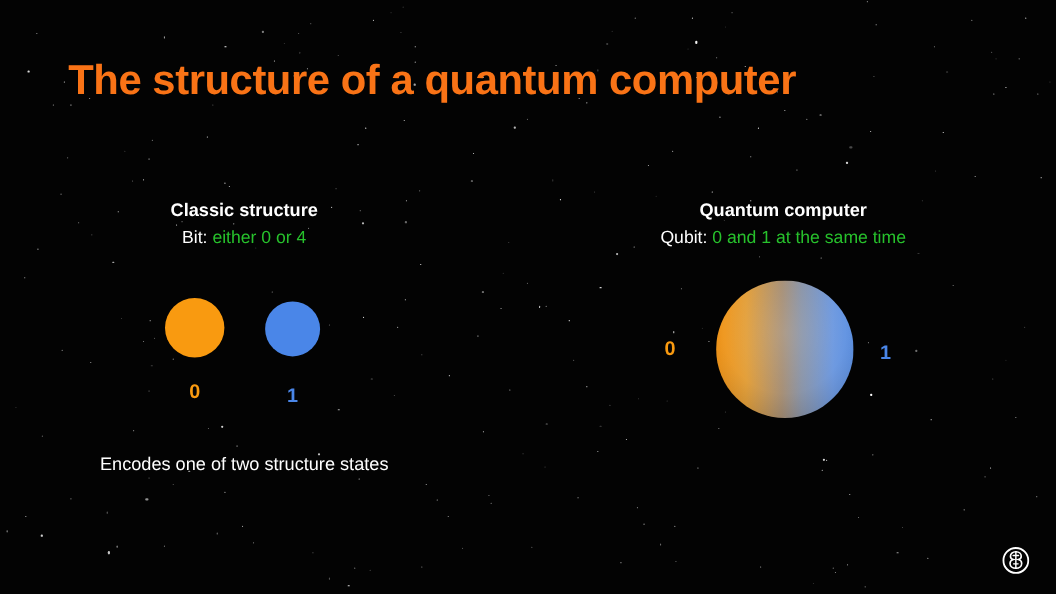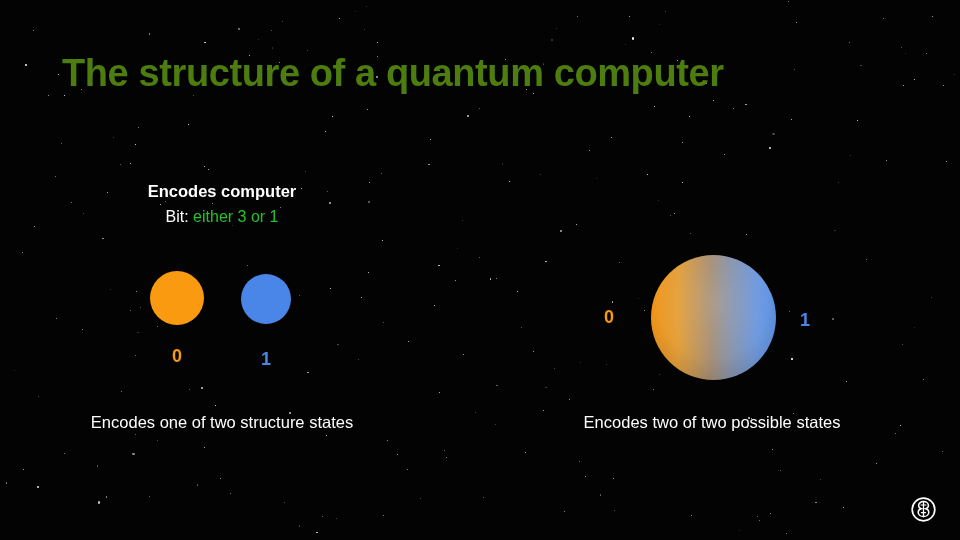--- a/index.html
+++ b/index.html
@@ -31,21 +31,21 @@
     border-radius: 50%;
   }
 
   
   #slide-title {
     position: absolute;
     left: 62px;
     top: 52px;
     font-size: 38px;
     font-weight: bold;
-    color: #4d7c0f;
+    color: #f97316;
     letter-spacing: -0.4px;
     white-space: nowrap;
   }
 
   
   .column {
     position: absolute;
     top: 180px;
     width: 380px;
     text-align: center;
@@ -447,44 +447,50 @@
       <div class="star" style="width: 1.1px; height: 1.1px; left: 717.5px; top: 271.5px; opacity: 0.36;"></div>
       <div class="star" style="width: 1.1px; height: 1.1px; left: 866.1px; top: 258.8px; opacity: 0.56;"></div>
       <div class="star" style="width: 1.1px; height: 1.1px; left: 676.9px; top: 59.6px; opacity: 0.79;"></div>
       <div class="star" style="width: 1.1px; height: 1.1px; left: 420.4px; top: 497.5px; opacity: 0.37;"></div>
       <div class="star" style="width: 1.6px; height: 1.6px; left: 238px; top: 28px; opacity: 0.49;"></div>
     </div>
 
   <div id="slide-title">The structure of a quantum computer</div>
 
   <div class="column" id="column-classic">
-    <div class="col-heading">Encodes computer</div>
+    <div class="col-heading">Classic structure</div>
     <div class="col-subline">
       <span>Bit:</span>
-      <span class="accent-green">either 3 or 1</span>
+      <span class="accent-green">either 0 or 4</span>
     </div>
   </div>
 
   <div id="classic-bits">
     <div id="bit-zero-circle"></div>
     <div id="bit-one-circle"></div>
     <div id="bit-zero-label">0</div>
     <div id="bit-one-label">1</div>
   </div>
 
   <div class="caption" id="caption-classic">Encodes one of two structure states</div>
 
+  <div class="column" id="column-quantum">
+    <div class="col-heading">Quantum computer</div>
+    <div class="col-subline">
+      <span>Qubit:</span>
+      <span class="accent-green">0 and 1 at the same time</span>
+    </div>
+  </div>
 
   <div id="qubit-stage">
     <div id="qubit-zero-label">0</div>
     <div id="qubit-sphere"></div>
     <div id="qubit-one-label">1</div>
   </div>
 
-  <div class="caption" id="caption-quantum">Encodes two of two possible states</div>
 
   <div id="brand-logo">
     <svg id="brand-mark" width="25" height="25" viewBox="0 0 25 25">
       <circle cx="12.5" cy="12.5" r="11.3" fill="none" stroke="#ffffff" stroke-width="1.7"></circle>
       <path d="M12.5 4.6 C9.4 4.6 7.6 6.6 7.6 8.6 C7.6 10.2 8.8 11.3 10.2 11.7 C8.6 12.1 7.2 13.3 7.2 15.2 C7.2 17.6 9.3 19.6 12.5 19.6" fill="none" stroke="#ffffff" stroke-width="1.5" stroke-linecap="round"></path>
       <path d="M12.5 4.6 C15.6 4.6 17.4 6.6 17.4 8.6 C17.4 10.2 16.2 11.3 14.8 11.7 C16.4 12.1 17.8 13.3 17.8 15.2 C17.8 17.6 15.7 19.6 12.5 19.6" fill="none" stroke="#ffffff" stroke-width="1.5" stroke-linecap="round"></path>
       <path d="M12.5 4.6 L12.5 19.6" fill="none" stroke="#ffffff" stroke-width="1.3" stroke-linecap="round"></path>
       <path d="M10.0 8.0 L12.5 8.0 M15.0 8.0 L12.5 8.0 M10.4 15.6 L12.5 15.6 M14.6 15.6 L12.5 15.6" fill="none" stroke="#ffffff" stroke-width="1.2" stroke-linecap="round"></path>
     </svg>
   </div>

